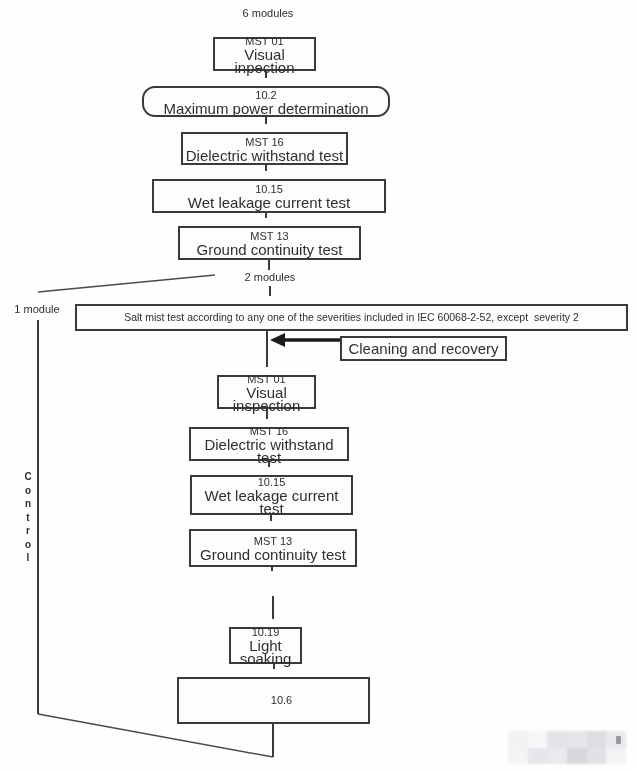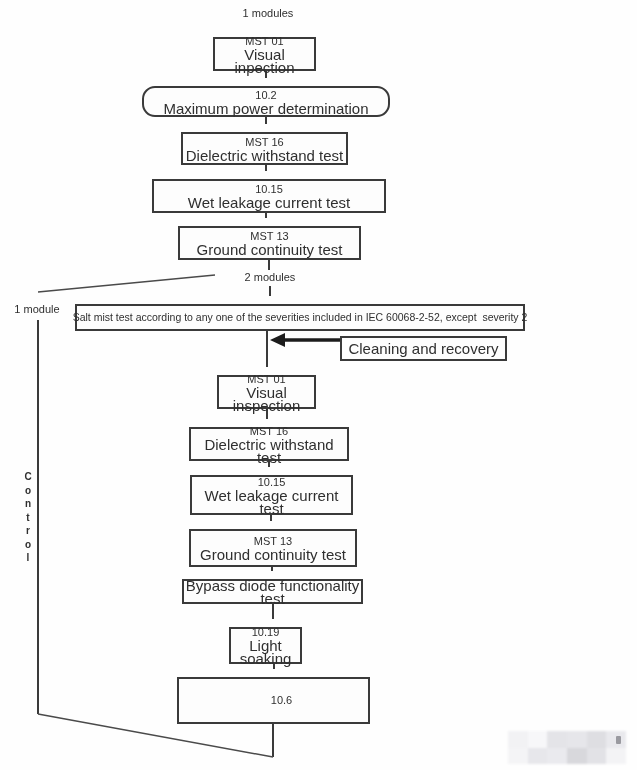--- a/index.html
+++ b/index.html
@@ -107,21 +107,21 @@
     <g stroke="#4a4a4a" stroke-width="1.5" fill="none">
       <path d="M38,292 L215,275"></path>
       <path d="M38,714 L273,757"></path>
     </g>
     <g>
       <path d="M283,340 H340" stroke="#1c1c1c" stroke-width="3.5" fill="none"></path>
       <polygon points="270,340 285,333 285,347" fill="#1c1c1c"></polygon>
     </g>
   </svg>
 
-  <div class="flabel" style="left:218px;top:7px;width:100px;">1 modules</div>
+  <div class="flabel" style="left:218px;top:7px;width:100px;">6 modules</div>
   <div class="flabel" style="left:220px;top:271px;width:100px;">2 modules</div>
   <div class="flabel" style="left:6px;top:303px;width:62px;">1 module</div>
   <div class="control-label">C
 o
 n
 t
 r
 o
 l</div>
 
@@ -139,21 +139,21 @@
   </div>
   <div class="box" style="left:152px;top:171px;width:234px;height:34px;">
     <span class="code">10.15</span>
     <span class="name">Wet leakage current test</span>
   </div>
   <div class="box" style="left:178px;top:218px;width:183px;height:34px;">
     <span class="code">MST 13</span>
     <span class="name">Ground continuity test</span>
   </div>
 
-  <div class="box salt" style="left:75px;top:296px;width:450px;height:27px;">
+  <div class="box salt" style="left:75px;top:296px;width:553px;height:27px;">
     <span class="name">Salt mist test according to any one of the severities included in IEC 60068-2-52, except  severity 2</span>
   </div>
 
   <div class="box" style="left:340px;top:328px;width:167px;height:25px;">
     <span class="name">Cleaning and recovery</span>
   </div>
 
   <div class="box" style="left:217px;top:367px;width:99px;height:34px;">
     <span class="code">MST 01</span>
     <span class="name">Visual inspection</span>
@@ -162,23 +162,20 @@
     <span class="code">MST 16</span>
     <span class="name">Dielectric withstand test</span>
   </div>
   <div class="box" style="left:190px;top:467px;width:163px;height:40px;">
     <span class="code">10.15</span>
     <span class="name">Wet leakage current test</span>
   </div>
   <div class="box" style="left:189px;top:521px;width:168px;height:38px;">
     <span class="code">MST 13</span>
     <span class="name">Ground continuity test</span>
-  </div>
-  <div class="box" style="left:182px;top:571px;width:181px;height:25px;">
-    <span class="name">Bypass diode functionality test</span>
   </div>
   <div class="box" style="left:229px;top:619px;width:73px;height:37px;">
     <span class="code">10.19</span>
     <span class="name">Light soaking</span>
   </div>
   <div class="box" style="left:177px;top:669px;width:193px;height:47px;padding-left:16px;">
     <span class="code">10.6</span>
   </div>
 
   <div class="mosaic">

